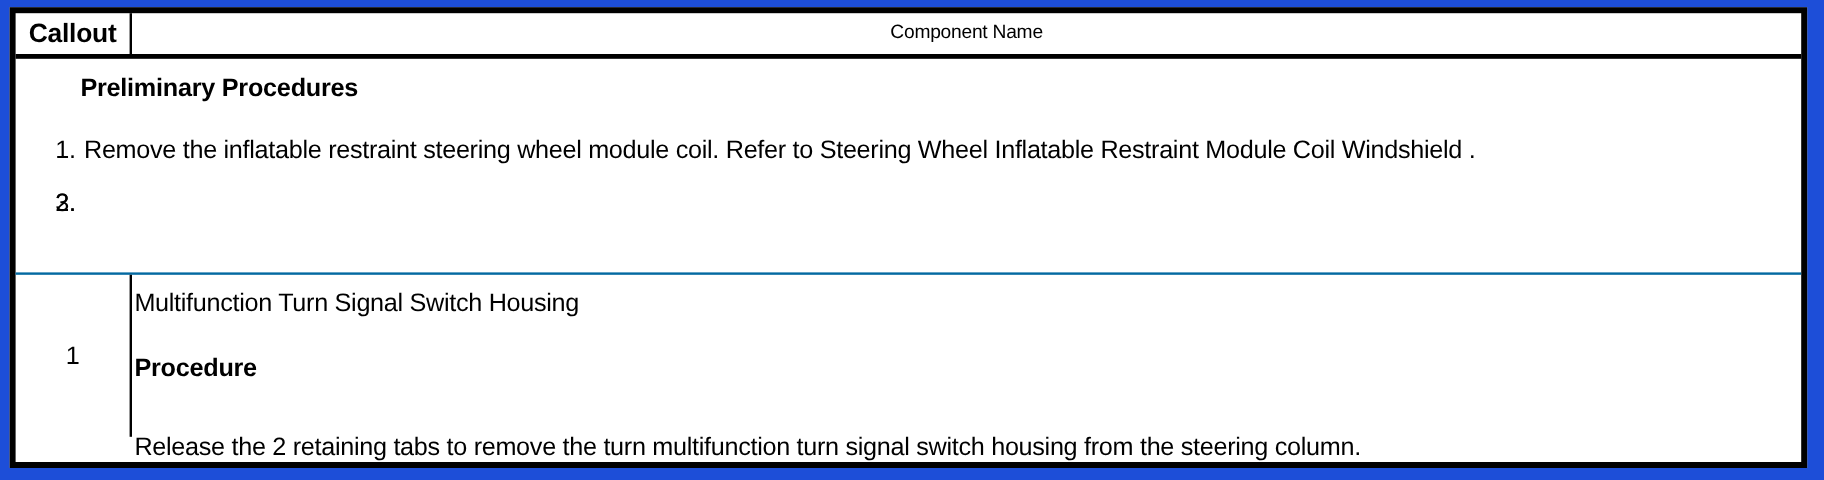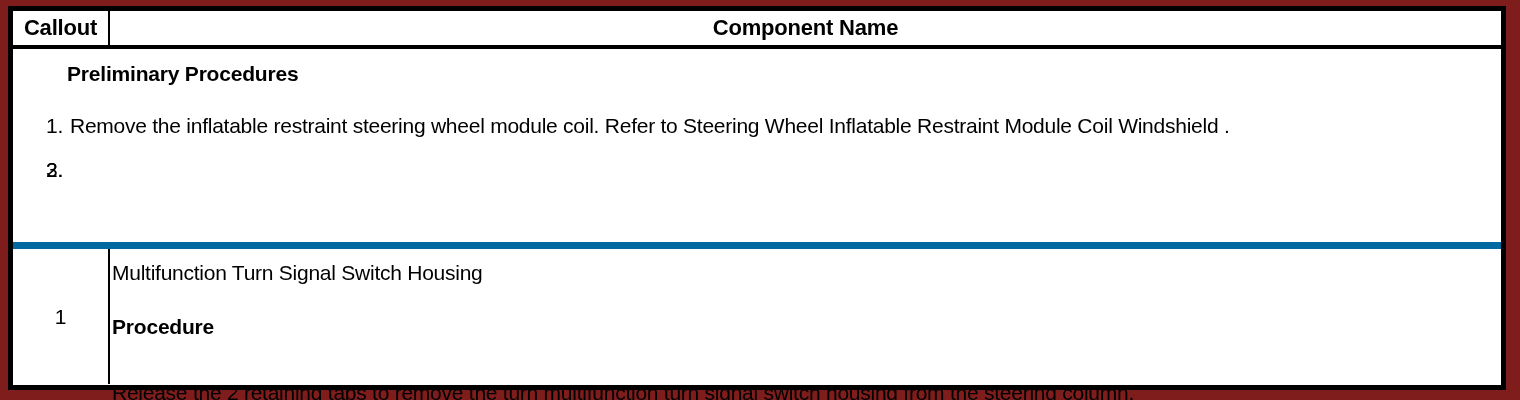--- a/index.html
+++ b/index.html
@@ -12,21 +12,21 @@
     height: 400px;
     font-family: "Liberation Sans", sans-serif;
     color: #000000;
     overflow: hidden;
   }
 
   .sheet {
     position: relative;
     width: 1520px;
     height: 400px;
-    background: #7f1d1d;
+    background: #1d4ed8;
   }
 
   
   .proc-table {
     position: absolute;
     left: 8px;
     top: 6px;
     width: 1498px;
     height: 384px;
     box-sizing: border-box;
@@ -56,32 +56,32 @@
     font-weight: bold;
     letter-spacing: -0.2px;
   }
   .hdr-component {
     flex: 1;
     display: flex;
     align-items: center;
     justify-content: center;
   }
   .hdr-component span {
-    font-size: 22px;
-    font-weight: bold;
+    font-size: 16px;
+    font-weight: normal;
     letter-spacing: -0.2px;
   }
 
   
   .row-prelim {
     position: relative;
     box-sizing: border-box;
-    border-bottom: 7px solid #0369a1;
+    border-bottom: 2px solid #0369a1;
     padding: 0;
-    height: 200px;
+    height: 180px;
   }
   .prelim-title {
     font-size: 21px;
     font-weight: bold;
     letter-spacing: -0.2px;
     margin: 0;
     padding: 12px 0 0 54px;
     line-height: 26px;
   }
   .prelim-list {

